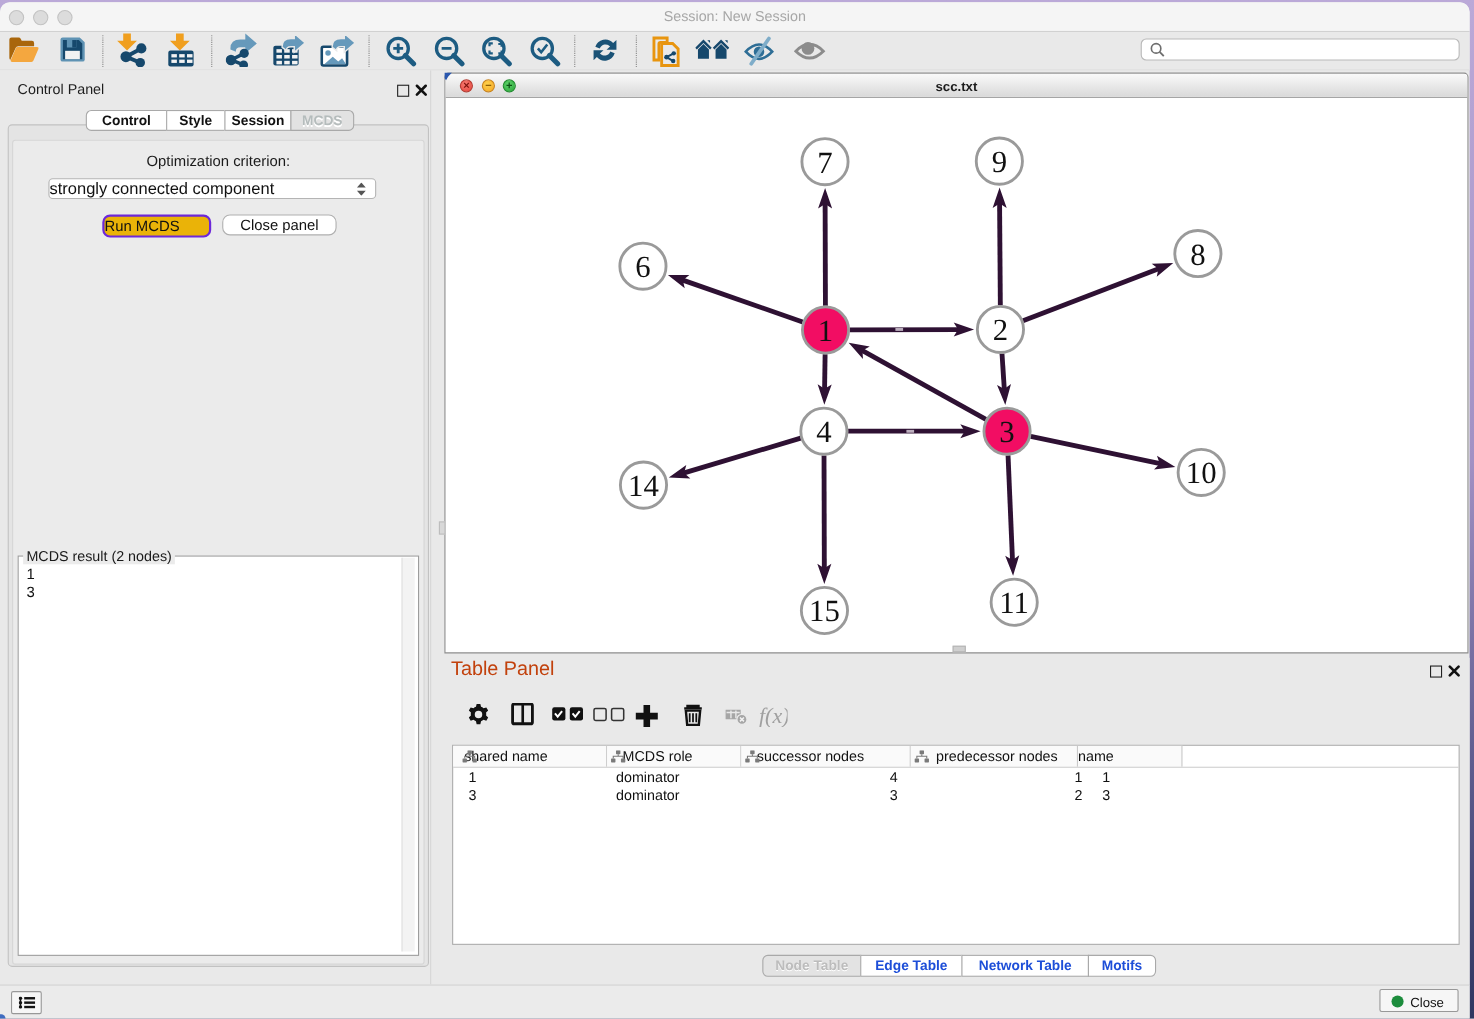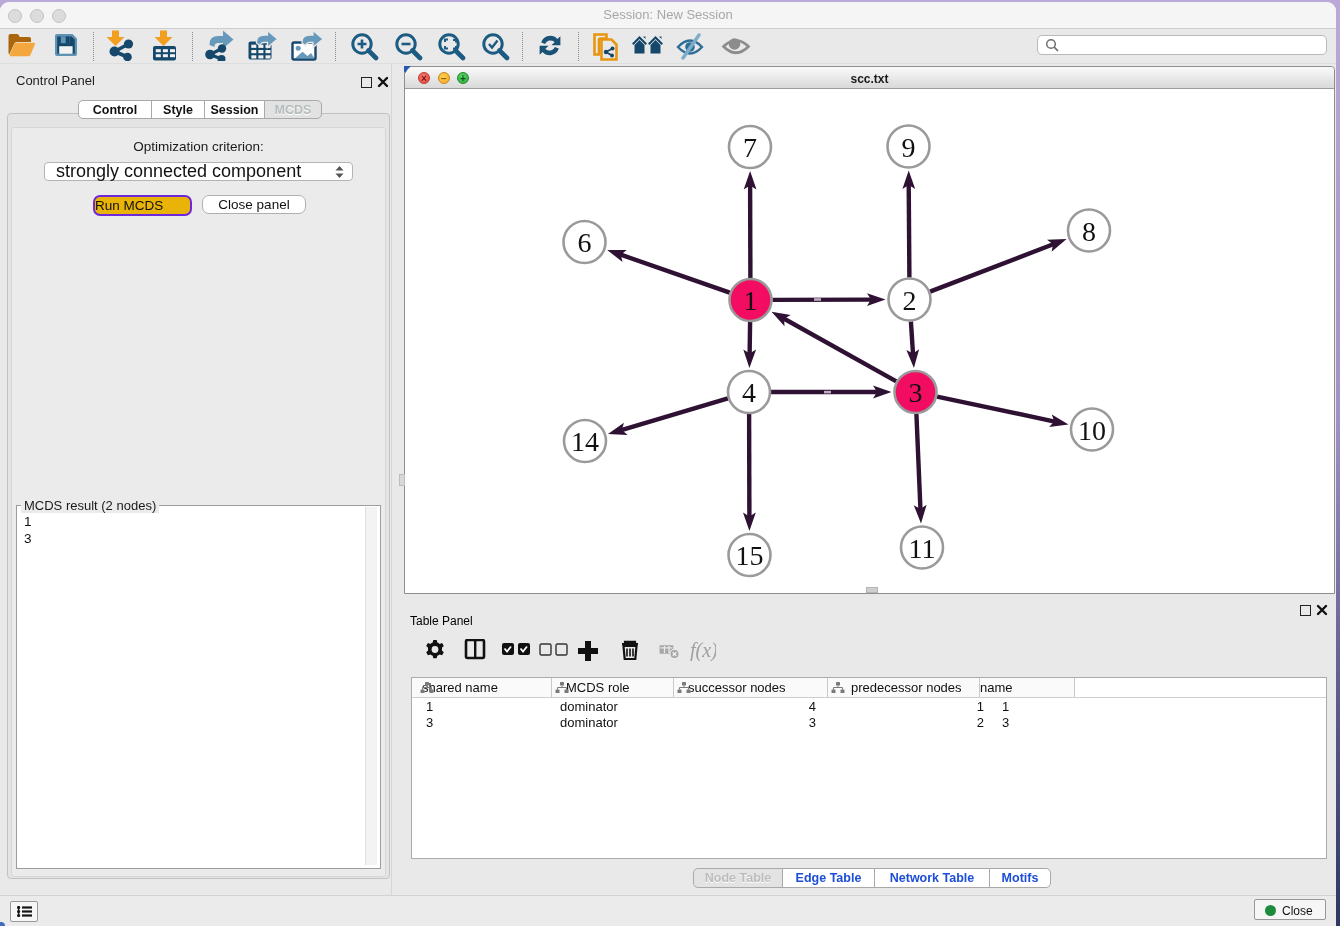--- a/index.html
+++ b/index.html
@@ -23,21 +23,21 @@
 .tabrow{position:absolute;font-size:13px}
 .tab{position:absolute;top:0;height:19px;background:#fff;border:1px solid #a9a9a9;box-sizing:border-box;text-align:center;color:#111;line-height:19px;font-weight:bold;font-size:12.5px}
 .tabsel{background:#e2e2e2;color:#b5bcbc;text-shadow:0 1px 0 #fff}
 
 #nw{position:absolute;left:404px;top:64px;width:931px;height:528px;border:1px solid #8e8e8e;box-sizing:border-box;border-radius:4px 4px 0 0;background:#fff}
 #nwtitle{position:absolute;left:0;top:0;width:100%;height:22px;background:linear-gradient(#fafafa,#d9d9d9);border-bottom:1px solid #9c9c9c;border-radius:4px 4px 0 0;box-sizing:border-box}
 .wbtn{position:absolute;top:5px;width:12px;height:12px;border-radius:50%;box-sizing:border-box;font-size:10px;line-height:11px;text-align:center;font-weight:bold}
 #nwtext{position:absolute;top:5px;width:100%;text-align:center;font-size:12px;font-weight:bold;color:#1c1c1c}
 
 #tp{position:absolute;left:404px;top:596px;width:932px;height:297px;background:#e9e9e9}
-#tphead{position:absolute;left:6px;top:16px;font-size:12px;color:#000000}
+#tphead{position:absolute;left:6px;top:0;font-size:18px;color:#c2410c}
 #tbl{position:absolute;left:7px;top:79px;width:914px;height:180px;background:#fff;border:1px solid #ababab;font-size:13px;color:#111}
 .th{position:absolute;top:0;height:19px;border-right:1px solid #c9c9c9;background:#fafafa;text-align:left;line-height:19px;box-sizing:border-box}
 .ticn{position:absolute;top:4px}
 .btab{position:absolute;top:0;height:20px;background:#fff;border:1px solid #a9a9a9;box-sizing:border-box;text-align:center;color:#1d4ed8;line-height:19px;font-size:12.5px;font-weight:bold}
 
 #sb{position:absolute;left:0;top:893px;width:1336px;height:33px;background:#ebebeb;border-top:1px solid #d2d2d2}
 .smallbtn{position:absolute;box-sizing:border-box;background:#f6f6f6;border:1px solid #989898;border-radius:2px}
 </style></head>
 <body>
 <div id="win">
@@ -177,21 +177,21 @@
   </div>
   <div id="cp">
     <div id="cphead">Control Panel</div>
     <div class="abs" style="left:361px;top:13px;width:9px;height:9px;border:1.5px solid #222"></div>
     <svg class="abs" style="left:377px;top:12px" width="12" height="12" viewBox="0 0 12 12">
         <path d="M2 2 L10 10 M10 2 L2 10" stroke="#111" stroke-width="2.4" stroke-linecap="round"></path>
       </svg>
     <div id="cpbody">
         <div id="cpinner"></div>
       <div class="abs" style="left:0;top:25px;width:100%;text-align:center;font-size:13.5px;color:#1a1a1a">Optimization criterion:</div>
-      <div class="abs" style="left:36px;top:48px;width:296px;height:17px;background:#fff;border:1px solid #b4b4b4;border-radius:4px;font-size:18px;color:#111;line-height:17px;padding-left:11px">strongly connected component
+      <div class="abs" style="left:36px;top:48px;width:296px;height:17px;background:#fff;border:1px solid #b4b4b4;border-radius:4px;font-size:15px;color:#111;line-height:17px;">strongly connected component
         <svg class="abs" style="right:8px;top:3px" width="9" height="12" viewBox="0 0 9 12">
             <path d="M4.5 0 L8.5 4.5 L0.5 4.5 Z M4.5 12 L8.5 7.5 L0.5 7.5 Z" fill="#555"></path>
           </svg>
       </div>
       <div class="abs" style="left:85px;top:81px;width:95px;height:17px;background:#eab308;border:2px solid #6d28d9;border-radius:7px;font-size:13.5px;color:#111;text-align:left;line-height:17px">Run MCDS</div>
       <div class="abs" style="left:194px;top:81px;width:102px;height:17px;background:#fff;border:1px solid #b0b0b0;border-radius:7px;font-size:13.5px;color:#111;text-align:center;line-height:17px">Close panel</div>
       <div class="abs" style="left:8px;top:391px;width:363px;height:362px;background:#fff;border:1px solid #9d9d9d"></div>
       <div class="abs" style="left:357px;top:393px;width:11px;height:358px;background:#f3f3f3;border-left:1px solid #e0e0e0"></div>
       <div class="abs" style="left:13px;top:384px;background:#ebebeb;padding:0 3px;font-size:13px;color:#1a1a1a">MCDS result (2 nodes)</div>
       <div class="abs" style="left:16px;top:400px;font-size:13.5px;color:#111;line-height:16.5px">1<br>3</div>

